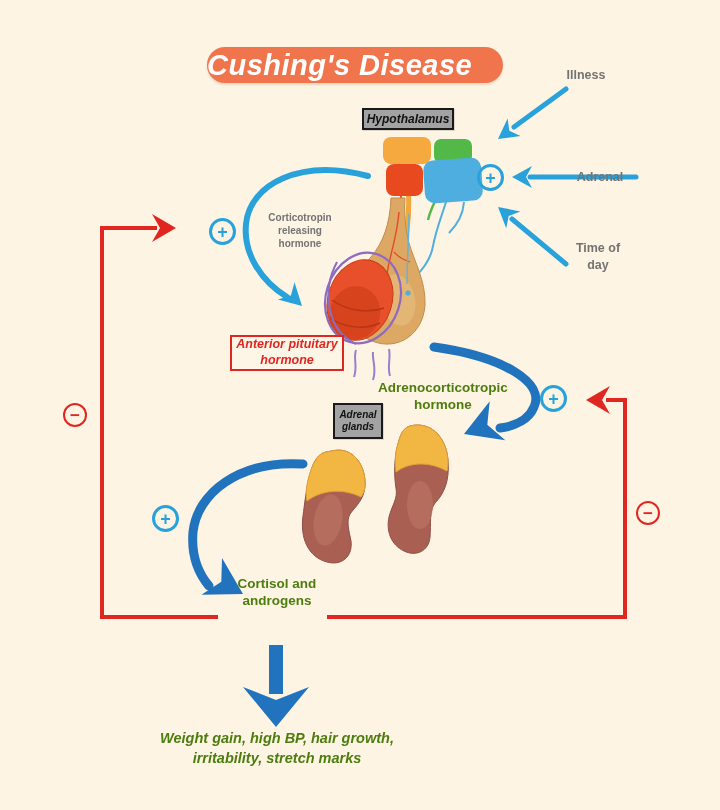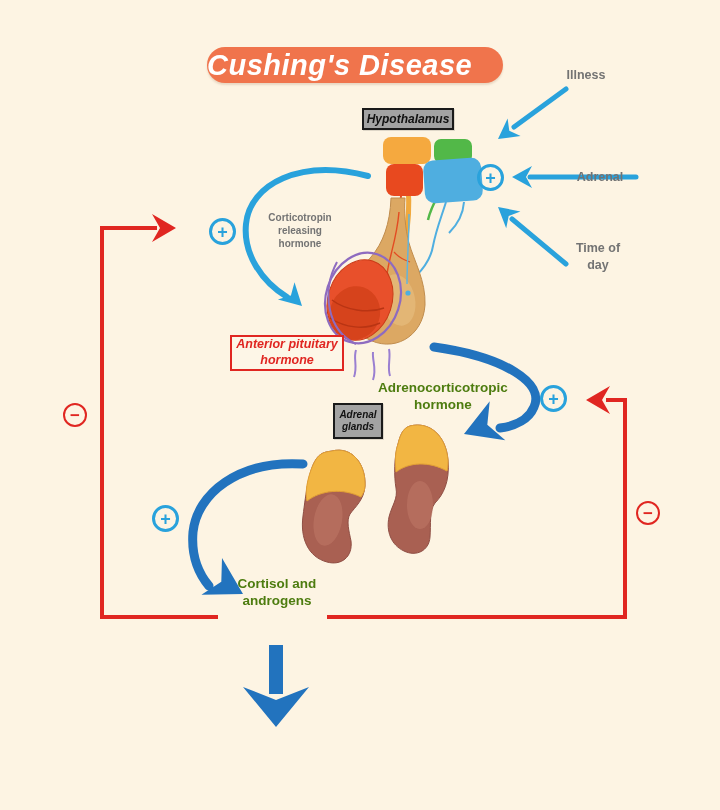--- a/index.html
+++ b/index.html
@@ -174,20 +174,22 @@
 
   <div id="lbl-acth" class="abs darkbluelabel">Adrenocorticotropic
 hormone</div>
 
   <div id="lbl-adrenal" class="abs blackbox">Adrenal
 glands</div>
 
   <div id="lbl-cortisol" class="abs darkbluelabel">Cortisol and
 androgens</div>
 
+  <div id="lbl-symptoms" class="abs darkbluelabel">Weight gain, high BP, hair growth,
+irritability, stretch marks</div>
 
   <div id="plus-stress" class="abs pluscircle">+</div>
   <div id="plus-crh" class="abs pluscircle">+</div>
   <div id="plus-acth" class="abs pluscircle">+</div>
   <div id="plus-cortisol" class="abs pluscircle">+</div>
   <div id="minus-left" class="abs minuscircle">−</div>
   <div id="minus-right" class="abs minuscircle">−</div>
 
 </div>
 

